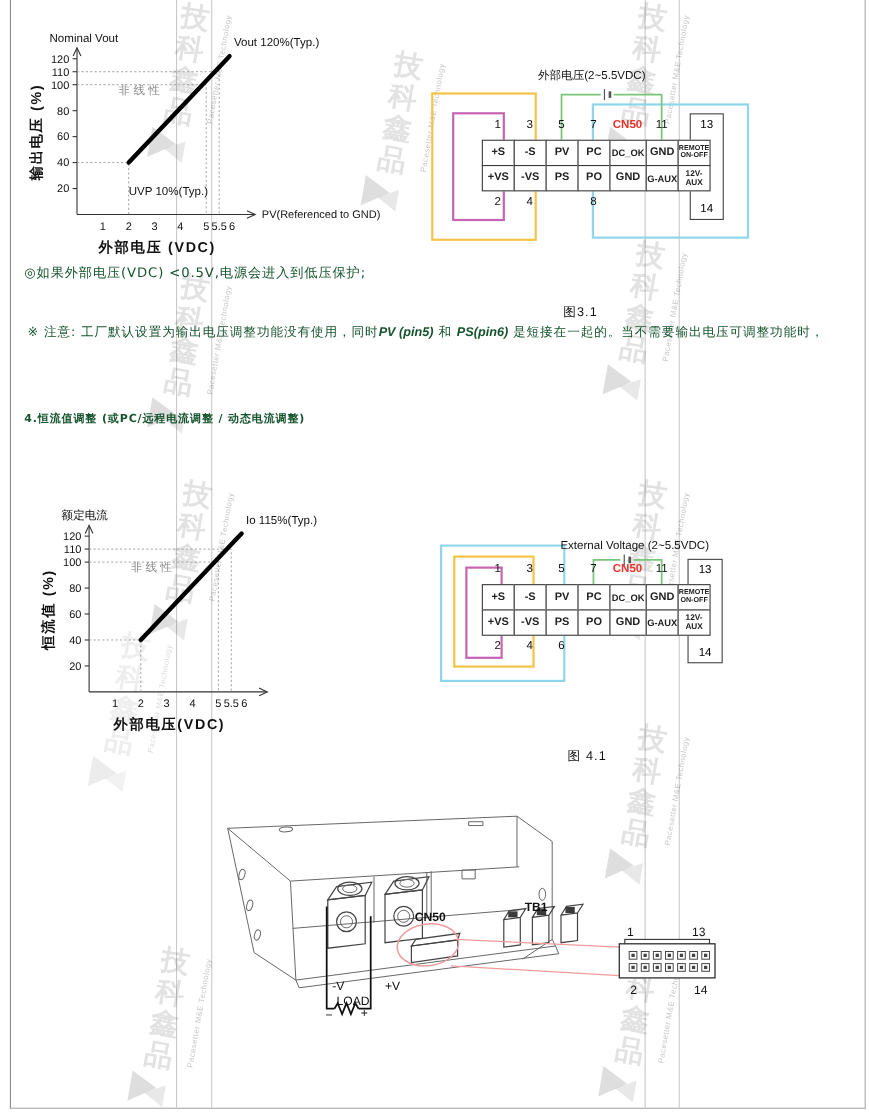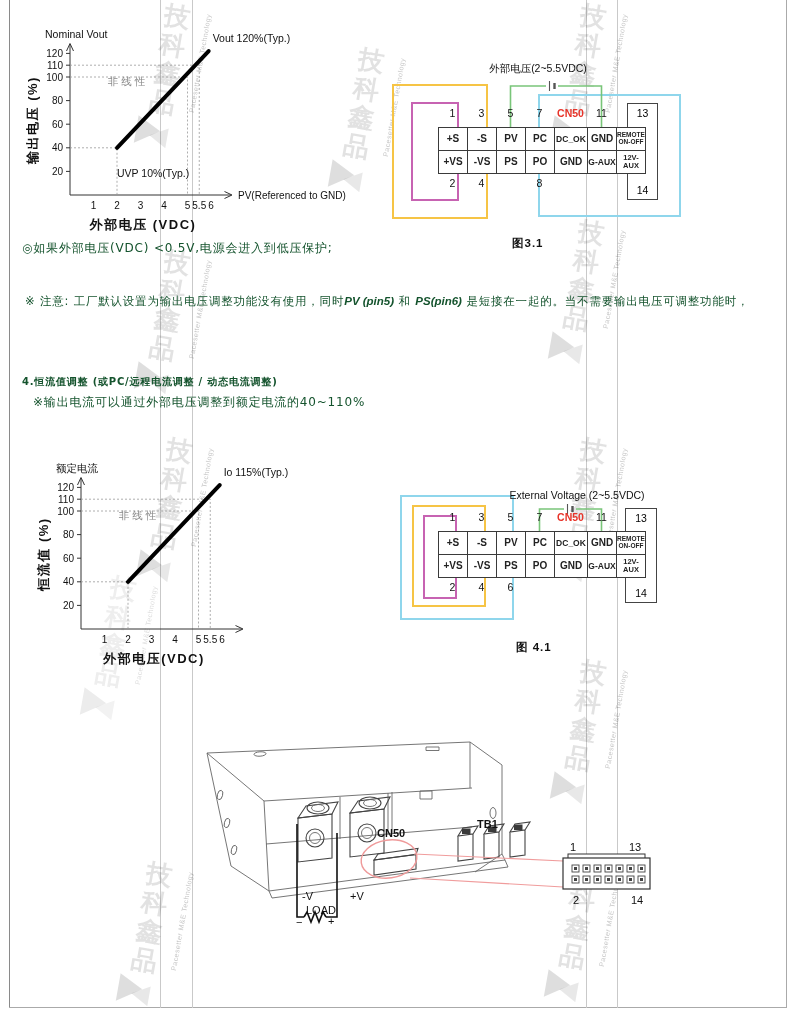--- a/index.html
+++ b/index.html
@@ -23,21 +23,21 @@
   .end{text-anchor:end;}
   .sp{letter-spacing:3px;}
   .axlbl{font-size:13px;font-weight:bold;letter-spacing:1.5px;}
   
   .hbox{position:absolute;z-index:2;background:transparent;}
   .cell{position:absolute;z-index:4;background:#fff;border:1px solid #3a3a3a;box-sizing:border-box;
         display:flex;align-items:center;justify-content:center;text-align:center;
         font-weight:bold;color:#222;line-height:1.05;}
   .pinnum{position:absolute;z-index:5;font-size:10.5px;color:#111;text-align:center;width:24px;}
   .cnlab{position:absolute;z-index:5;font-size:10.5px;font-weight:bold;text-align:center;width:40px;}
-  .cap{position:absolute;z-index:5;font-size:11.5px;font-weight:bold;color:#111;letter-spacing:1px;}
+  .cap{position:absolute;z-index:5;font-size:11.5px;font-weight:normal;color:#111;letter-spacing:1px;margin-top:40px;}
   .overlay{position:absolute;left:0;top:0;z-index:3;pointer-events:none;overflow:visible;}
   
   .txt{position:absolute;z-index:2;font-size:11.5px;color:#14532d;letter-spacing:0.8px;line-height:15px;white-space:nowrap;
        font-family:"DejaVu Sans","Liberation Sans",sans-serif;}
   .bold{font-weight:bold;}
   .em{font-weight:bold;font-style:italic;letter-spacing:0;font-family:"Liberation Sans",sans-serif;}
   
   .wm{position:absolute;z-index:1;transform:rotate(10deg);pointer-events:none;width:40px;}
   .wm-c{font-family:"DejaVu Sans",sans-serif;font-weight:bold;font-size:26px;line-height:29px;
         color:rgba(50,50,50,0.14);text-align:center;width:34px;}
@@ -64,21 +64,20 @@
   <div class="vrule" style="left:586px"></div>
   <div class="vrule" style="left:617px"></div>
 
   <div class="txt" style="left:22px;top:241px;font-size:12px">
     <span>◎</span><span>如果外部电压(VDC) &lt;0.5V,电源会进入到低压保护;</span>
   </div>
 
   <div class="txt" style="left:25px;top:294px"><span>※ 注意: </span><span>工厂默认设置为输出电压调整功能没有使用，同时</span><span class="em">PV (pin5)</span><span> 和 </span><span class="em">PS(pin6)</span><span> 是短接在一起的。当不需要输出电压可调整功能时，</span></div>
 
   <div class="txt bold" style="left:22px;top:374px;font-size:10px">4.恒流值调整 (或PC/远程电流调整 / 动态电流调整)</div>
-  <div class="txt" style="left:33px;top:395px;font-size:12px">※输出电流可以通过外部电压调整到额定电流的40~110%</div>
 
 
   <svg id="mech" width="600" height="275" viewBox="0 0 600 275">
 
     <path class="mln" d="M27,15 L290,4"></path>
     <path class="mln" d="M27,15 L84,63 L89,153 L51,128 Z"></path>
     <ellipse class="mln" cx="40" cy="57" rx="2.6" ry="4.8" transform="rotate(15 40 57)"></ellipse>
     <ellipse class="mln" cx="47" cy="85" rx="2.6" ry="4.8" transform="rotate(15 47 85)"></ellipse>
     <ellipse class="mln" cx="54" cy="112" rx="2.6" ry="4.8" transform="rotate(15 54 112)"></ellipse>
     <path class="mln" d="M84,63 L292,50"></path>

